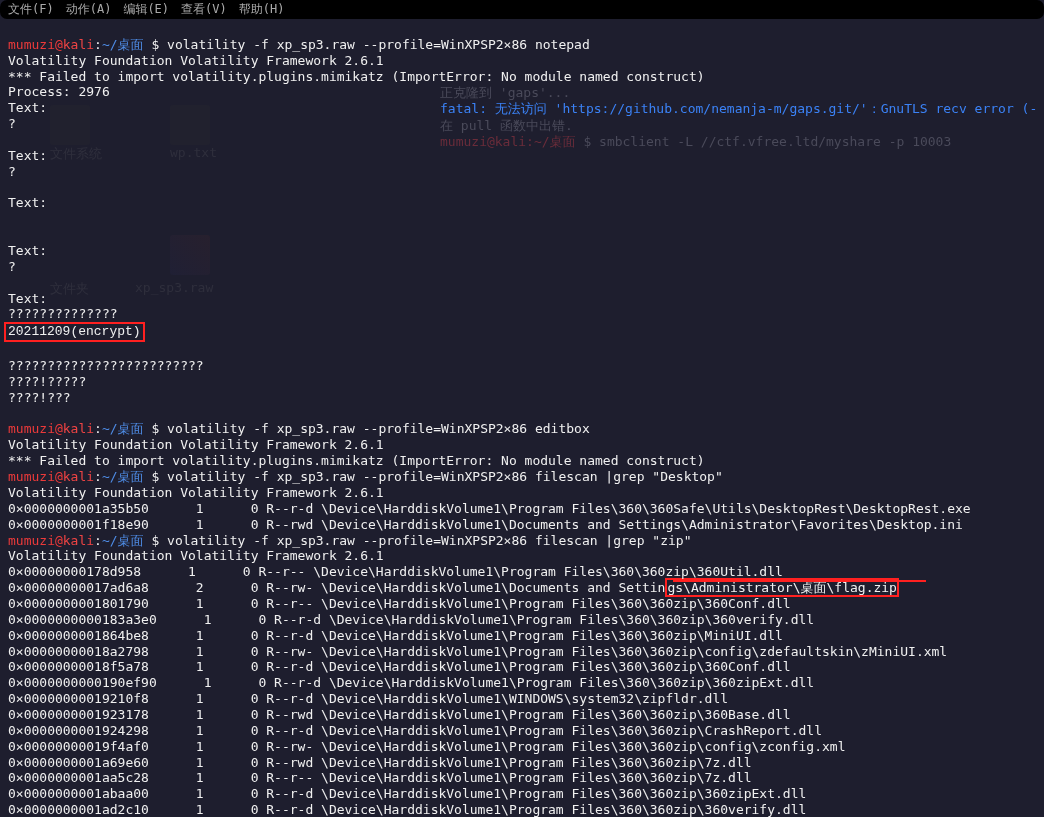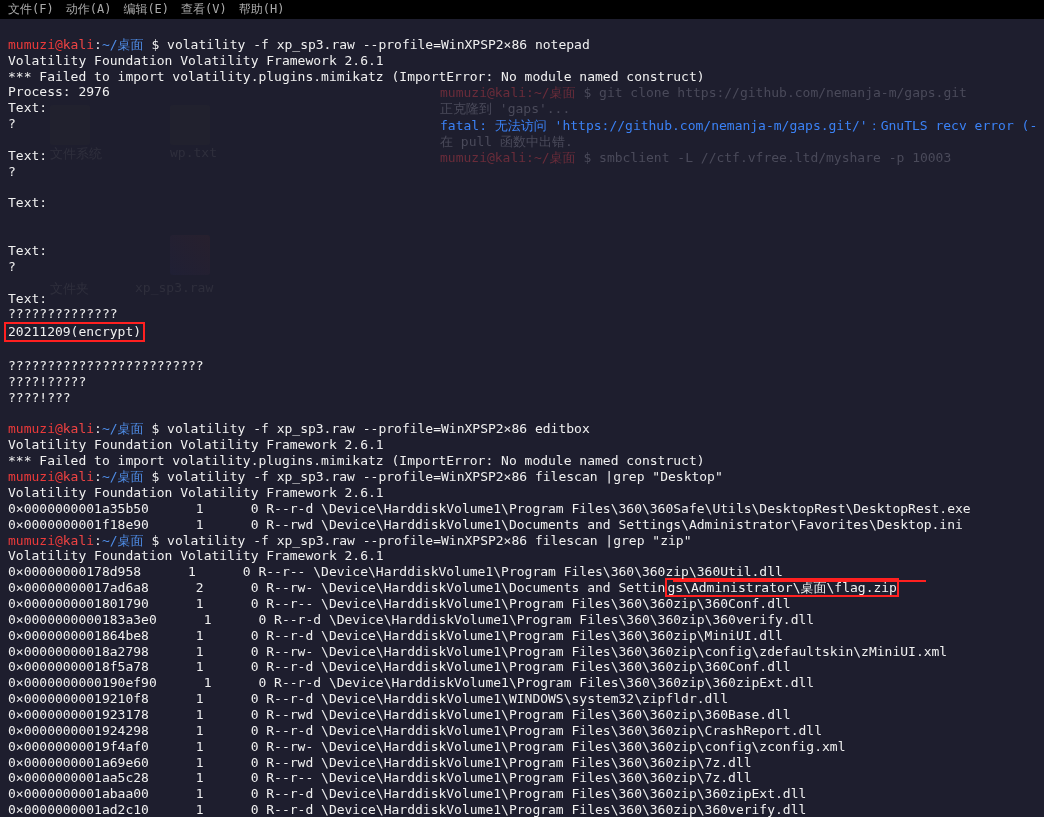--- a/index.html
+++ b/index.html
@@ -19,20 +19,21 @@
     }
     .menu-bar {
       height: 19px;
       background: #000;
       color: #aaa;
       font-size: 12px;
       padding-left: 8px;
       display: flex;
       gap: 12px;
       align-items: center;
+      border-radius: 7px;
     }
     .terminal {
       position: relative;
       padding: 2px 8px;
       line-height: 1.22;
       white-space: pre;
     }
     .bg-window {
       position: absolute;
       top: 85px;
@@ -50,20 +51,21 @@
     .prompt-host { color: #ef4444; }
     .prompt-path { color: #4e8ce6; text-align: right; }
     .cmd-text { color: #f0f0f0; }
     .output { color: #f0f0f0; }
     .line { display: block; min-height: 1.22em; }
     .red-box {
       border: 2px solid #ff2020;
       display: inline-block;
       padding: 0 2px;
       margin-left: -4px;
+      font-family: Liberation Mono, monospace;
     }
     .red-box2 {
       border: 2px solid #ff2020;
       display: inline;
       padding: 0 0;
     }
     .terminal-content {
       position: relative;
       z-index: 5;
     }
@@ -103,21 +105,20 @@
     <div class="ib" style="background:linear-gradient(45deg,#2a2a5a,#5a2a2a)"></div>
   </div>
 <div class="icon-area ia4">
     <div>文件夹</div>
   </div>
 <div class="icon-area ia5">
     <div>xp_sp3.raw</div>
   </div>
 
 <div class="bg-window">
-  <div><span class="prompt-bg">mumuzi@kali:~/桌面</span><span class="cmd"> </span><span class="cmd">$ git clone https://github.com/nemanja-m/gaps.git</span></div>
   <div class="cmd">正克隆到 'gaps'...</div>
   <div class="err">fatal: 无法访问 'https://github.com/nemanja-m/gaps.git/'：GnuTLS recv error (-</div>
   <div class="cmd">在 pull 函数中出错.</div>
   <div><span class="prompt-bg">mumuzi@kali:~/桌面</span><span class="cmd"> </span><span class="cmd">$ smbclient -L //ctf.vfree.ltd/myshare -p 10003</span></div>
 </div>
 
 <div class="terminal terminal-content" id="term-root">
 <span class="line"><span class="prompt-user">mumuzi</span><span class="prompt-user">@</span><span class="prompt-host">kali</span><span class="output">:</span><span class="prompt-path">~/桌面</span><span class="output"> $ </span><span class="cmd-text">volatility -f xp_sp3.raw --profile=WinXPSP2×86 notepad</span></span><span class="line output">Volatility Foundation Volatility Framework 2.6.1</span><span class="line output">*** Failed to import volatility.plugins.mimikatz (ImportError: No module named construct)</span><span class="line output">Process: 2976</span><span class="line output">Text:</span><span class="line output">?</span><span class="line output"></span><span class="line output">Text:</span><span class="line output">?</span><span class="line output"></span><span class="line output">Text:</span><span class="line output"></span><span class="line output"></span><span class="line output">Text:</span><span class="line output">?</span><span class="line output"></span><span class="line output">Text:</span><span class="line output">??????????????</span><span class="line"><span class="red-box output">20211209(encrypt)</span></span><span class="line output"></span><span class="line output">?????????????????????????</span><span class="line output">????!?????</span><span class="line output">????!???</span><span class="line output"></span><span class="line"><span class="prompt-user">mumuzi</span><span class="prompt-user">@</span><span class="prompt-host">kali</span><span class="output">:</span><span class="prompt-path">~/桌面</span><span class="output"> $ </span><span class="cmd-text">volatility -f xp_sp3.raw --profile=WinXPSP2×86 editbox</span></span><span class="line output">Volatility Foundation Volatility Framework 2.6.1</span><span class="line output">*** Failed to import volatility.plugins.mimikatz (ImportError: No module named construct)</span><span class="line"><span class="prompt-user">mumuzi</span><span class="prompt-user">@</span><span class="prompt-host">kali</span><span class="output">:</span><span class="prompt-path">~/桌面</span><span class="output"> $ </span><span class="cmd-text">volatility -f xp_sp3.raw --profile=WinXPSP2×86 filescan |grep "Desktop"</span></span><span class="line output">Volatility Foundation Volatility Framework 2.6.1</span><span class="line output">0×0000000001a35b50      1      0 R--r-d \Device\HarddiskVolume1\Program Files\360\360Safe\Utils\DesktopRest\DesktopRest.exe</span><span class="line output">0×0000000001f18e90      1      0 R--rwd \Device\HarddiskVolume1\Documents and Settings\Administrator\Favorites\Desktop.ini</span><span class="line"><span class="prompt-user">mumuzi</span><span class="prompt-user">@</span><span class="prompt-host">kali</span><span class="output">:</span><span class="prompt-path">~/桌面</span><span class="output"> $ </span><span class="cmd-text">volatility -f xp_sp3.raw --profile=WinXPSP2×86 filescan |grep "zip"</span></span><span class="line output">Volatility Foundation Volatility Framework 2.6.1</span><span class="line output" style="position: relative;">0×00000000178d958      1      0 R--r-- \Device\HarddiskVolume1\Program Files\360\360zip\360Util.dll<span style="position: absolute; left: 665px; right: 110px; bottom: -2px; height: 2px; background: rgb(255, 32, 32);"></span></span><span class="line output">0×00000000017ad6a8      2      0 R--rw- \Device\HarddiskVolume1\Documents and Settin<span class="red-box2">gs\Administrator\桌面\flag.zip</span></span><span class="line output">0×0000000001801790      1      0 R--r-- \Device\HarddiskVolume1\Program Files\360\360zip\360Conf.dll</span><span class="line output">0×0000000000183a3e0      1      0 R--r-d \Device\HarddiskVolume1\Program Files\360\360zip\360verify.dll</span><span class="line output">0×0000000001864be8      1      0 R--r-d \Device\HarddiskVolume1\Program Files\360\360zip\MiniUI.dll</span><span class="line output">0×00000000018a2798      1      0 R--rw- \Device\HarddiskVolume1\Program Files\360\360zip\config\zdefaultskin\zMiniUI.xml</span><span class="line output">0×00000000018f5a78      1      0 R--r-d \Device\HarddiskVolume1\Program Files\360\360zip\360Conf.dll</span><span class="line output">0×0000000000190ef90      1      0 R--r-d \Device\HarddiskVolume1\Program Files\360\360zip\360zipExt.dll</span><span class="line output">0×00000000019210f8      1      0 R--r-d \Device\HarddiskVolume1\WINDOWS\system32\zipfldr.dll</span><span class="line output">0×0000000001923178      1      0 R--rwd \Device\HarddiskVolume1\Program Files\360\360zip\360Base.dll</span><span class="line output">0×0000000001924298      1      0 R--r-d \Device\HarddiskVolume1\Program Files\360\360zip\CrashReport.dll</span><span class="line output">0×00000000019f4af0      1      0 R--rw- \Device\HarddiskVolume1\Program Files\360\360zip\config\zconfig.xml</span><span class="line output">0×0000000001a69e60      1      0 R--rwd \Device\HarddiskVolume1\Program Files\360\360zip\7z.dll</span><span class="line output">0×0000000001aa5c28      1      0 R--r-- \Device\HarddiskVolume1\Program Files\360\360zip\7z.dll</span><span class="line output">0×0000000001abaa00      1      0 R--r-d \Device\HarddiskVolume1\Program Files\360\360zip\360zipExt.dll</span><span class="line output">0×0000000001ad2c10      1      0 R--r-d \Device\HarddiskVolume1\Program Files\360\360zip\360verify.dll</span></div>
 
 </body></html>

